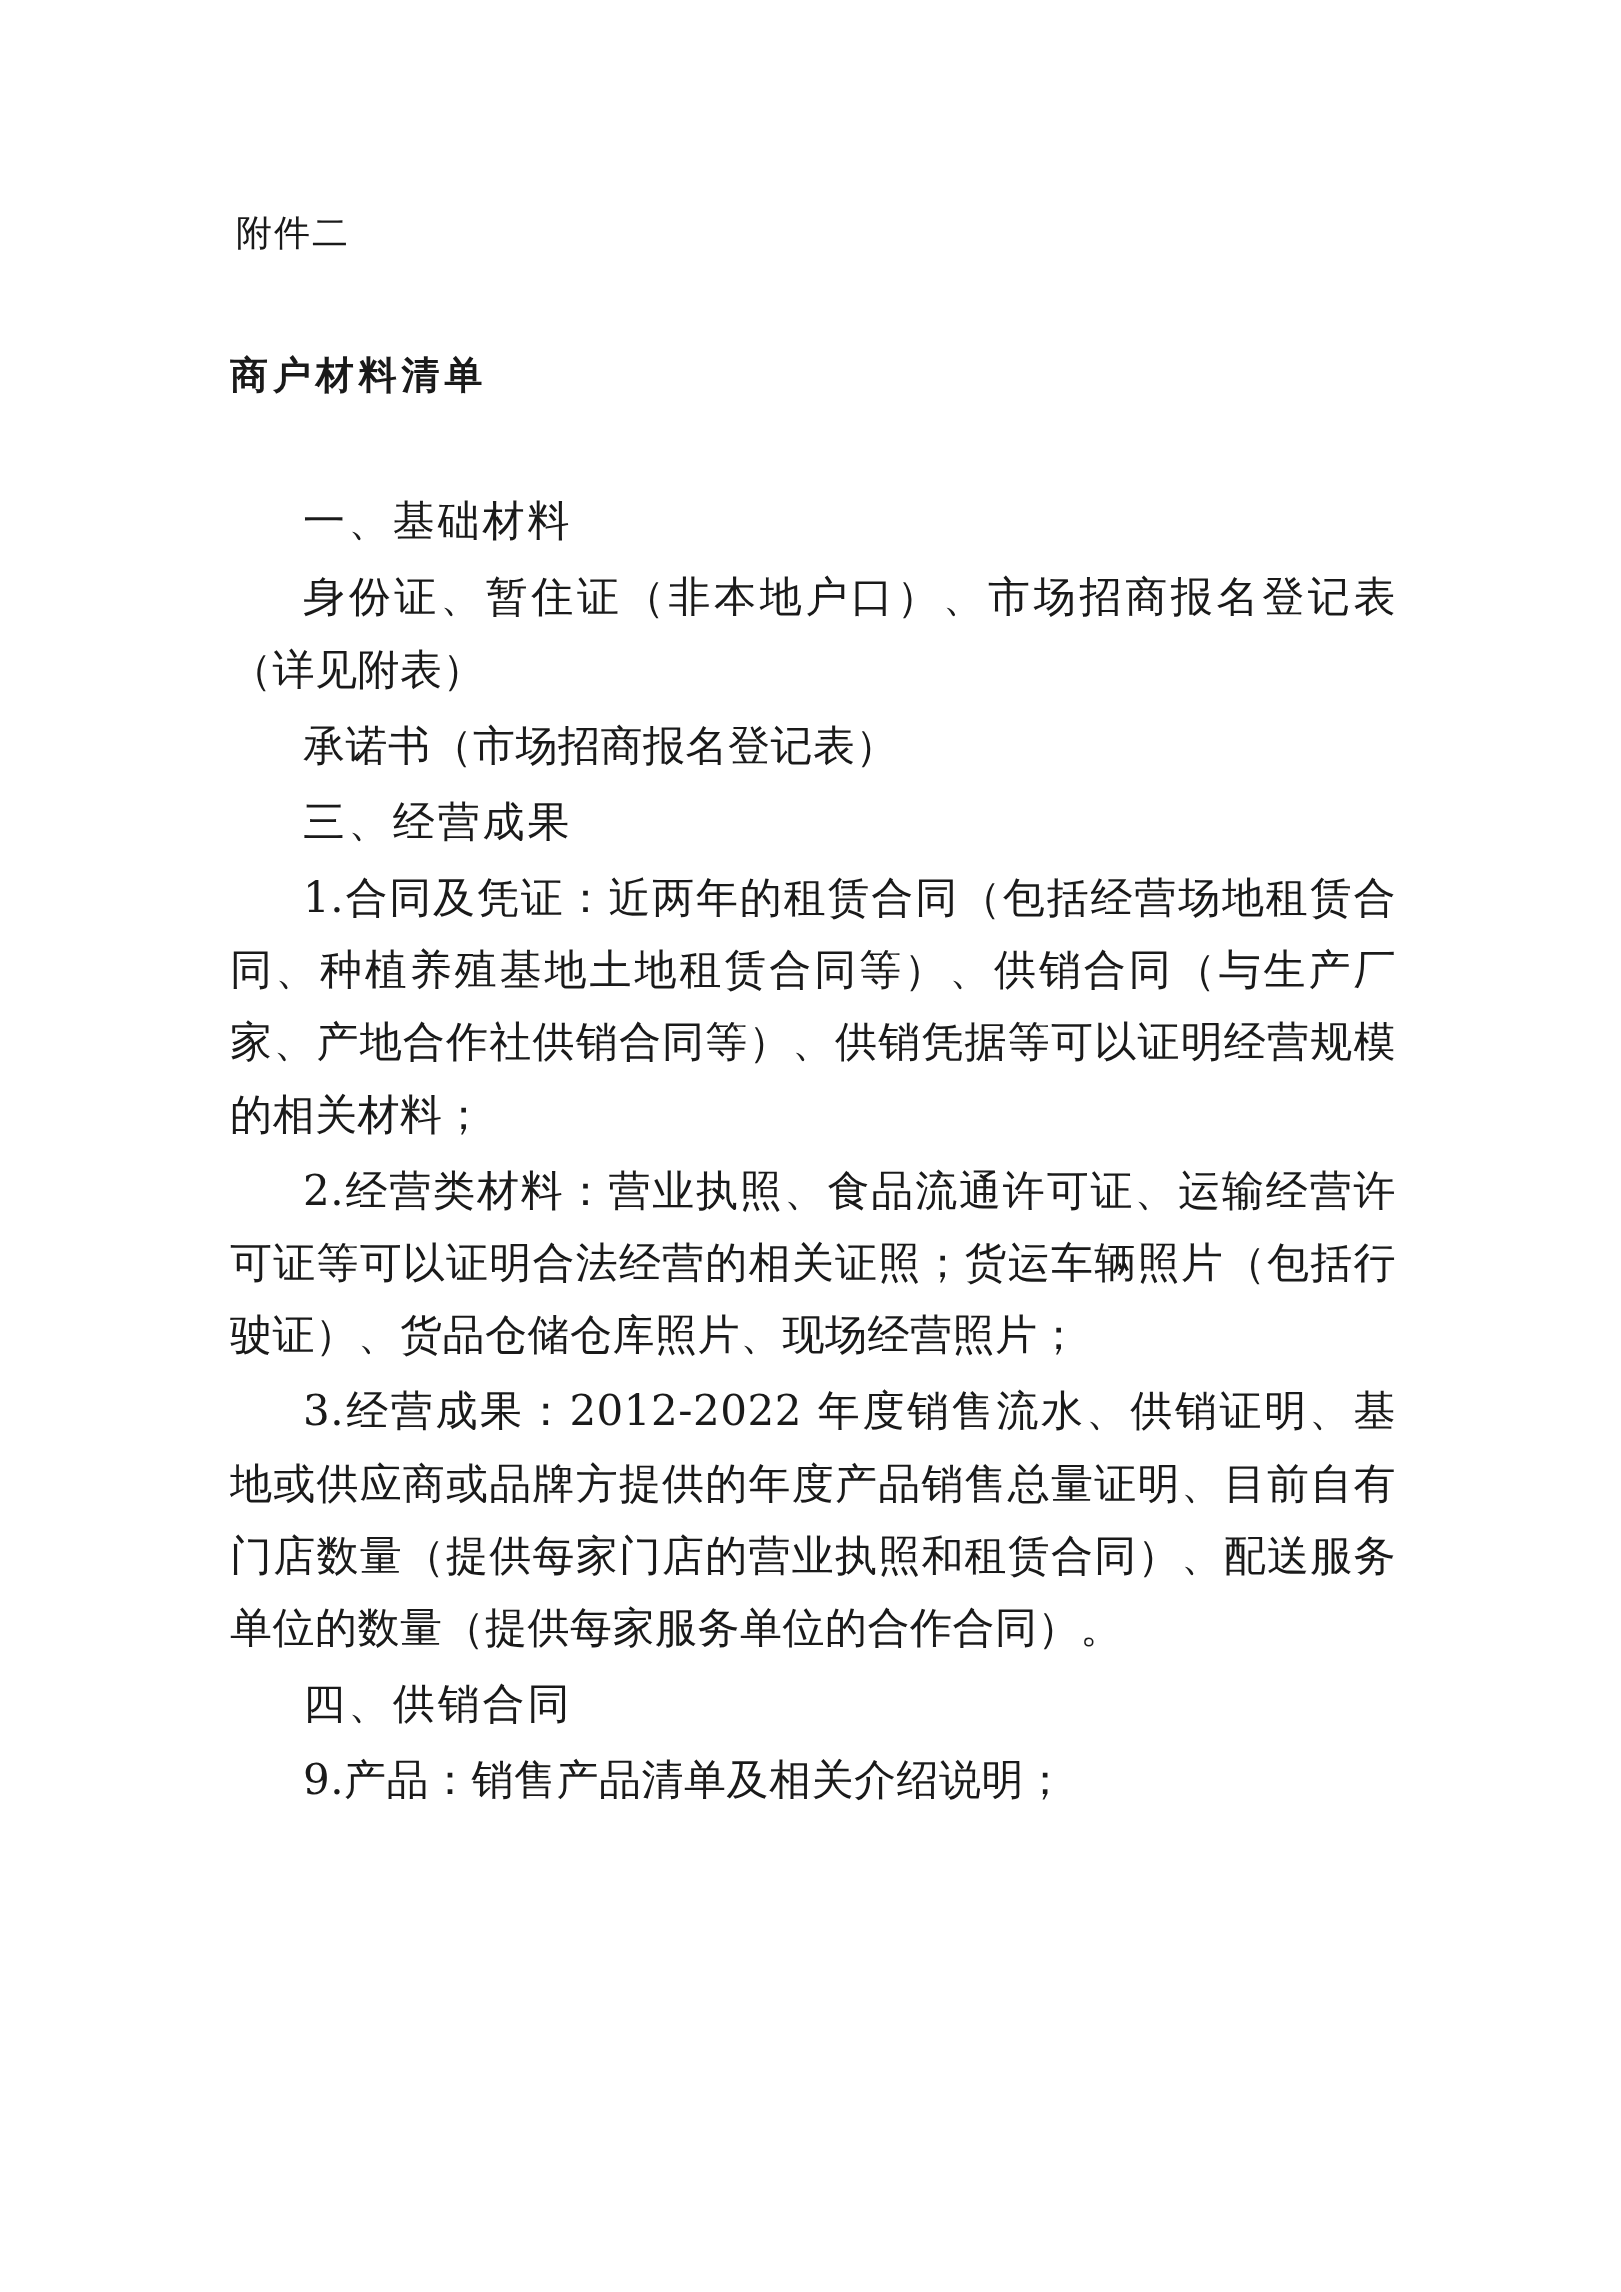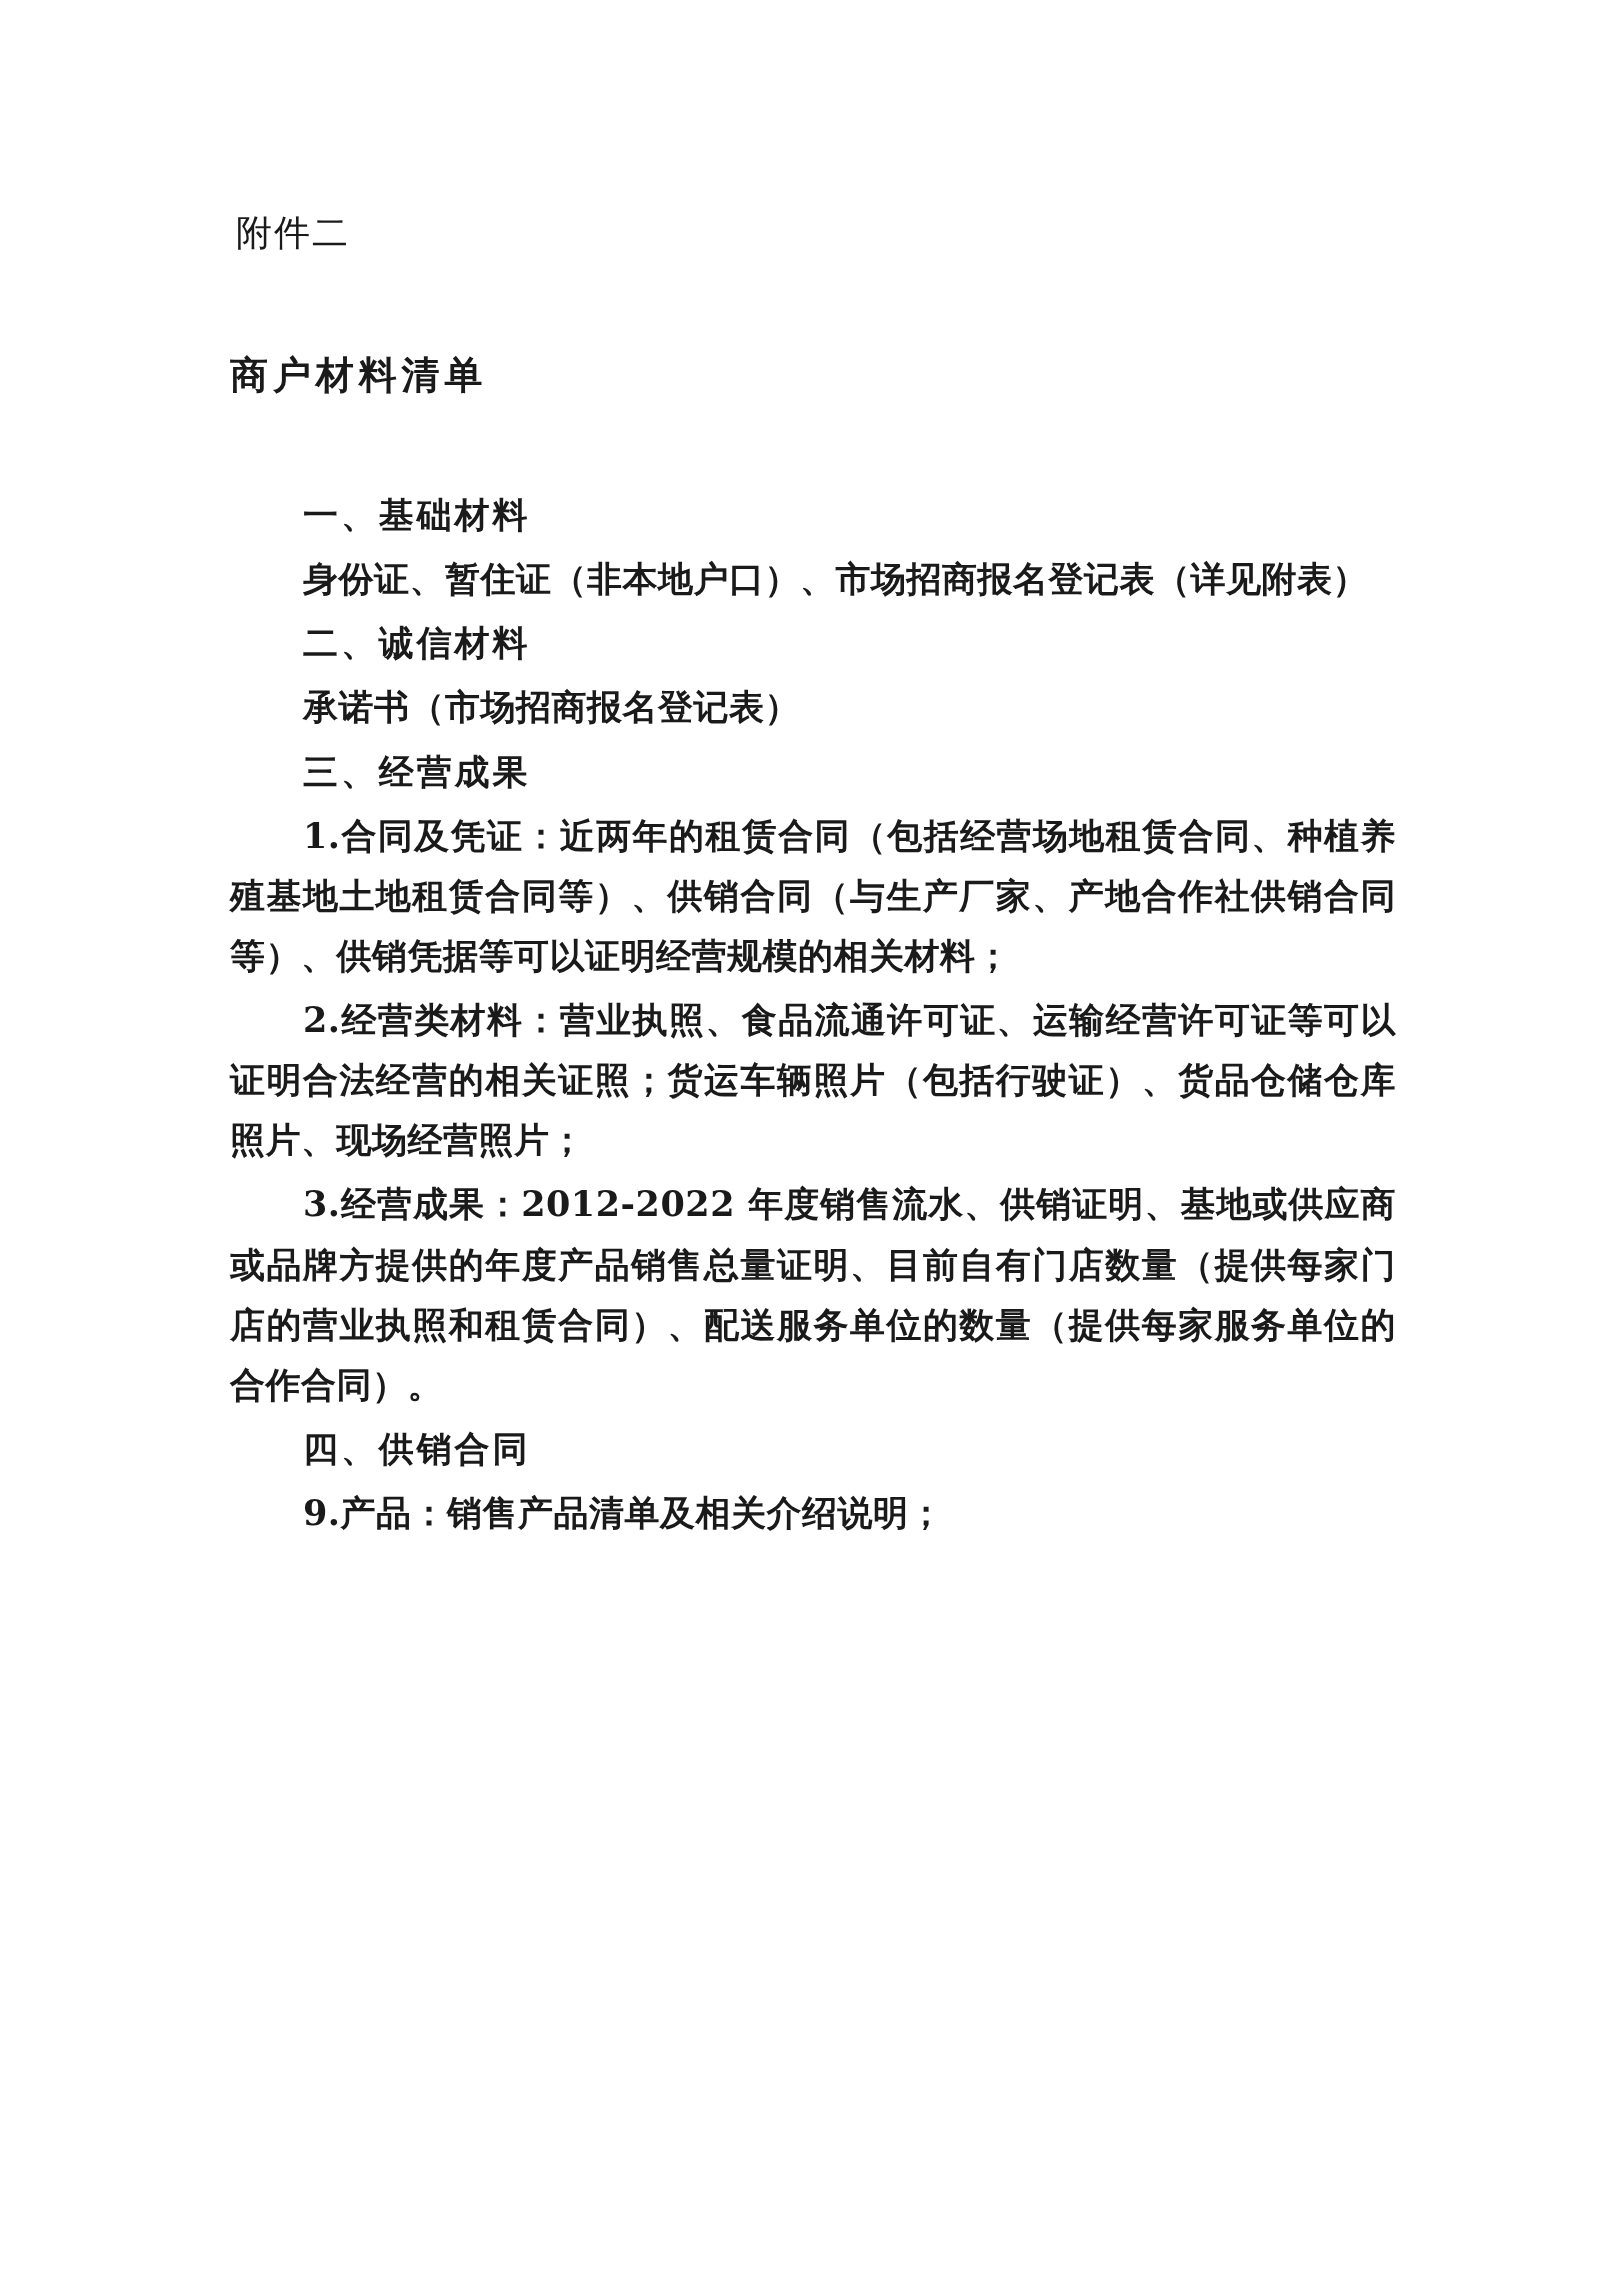--- a/index.html
+++ b/index.html
@@ -37,27 +37,26 @@
     margin-top: 96px;
     margin-bottom: 0;
     padding-right: 19.6px;
   }
 
   .body-block {
     margin-top: 84px;
   }
 
   p.para {
-    font-size: 35px;
+    font-size: 42px;
     line-height: 1.72;
     margin: 0 0 3.9px 0;
     text-align: justify;
     text-justify: inter-ideograph;
     letter-spacing: 0.5px;
-    font-weight: bold;
   }
 
   p.indent {
     text-indent: 73px;
   }
 
   p.section-head {
     text-indent: 73px;
     letter-spacing: 2.9px;
   }
@@ -74,21 +73,20 @@
   <div class="attachment-label"><span>附件二</span></div>
 
   <h1 class="doc-title">商户材料清单</h1>
 
   <div class="body-block">
 
     <p class="para section-head">一、基础材料</p>
 
     <p class="para indent">身份证、暂住证（非本地户口）、市场招商报名登记表（详见附表）</p>
 
-    <p class="para section-head">二、诚信材料</p>
 
     <p class="para indent">承诺书（市场招商报名登记表）</p>
 
     <p class="para section-head">三、经营成果</p>
 
     <p class="para hang">1.合同及凭证：近两年的租赁合同（包括经营场地租赁合同、种植养殖基地土地租赁合同等）、供销合同（与生产厂家、产地合作社供销合同等）、供销凭据等可以证明经营规模的相关材料；</p>
 
     <p class="para hang">2.经营类材料：营业执照、食品流通许可证、运输经营许可证等可以证明合法经营的相关证照；货运车辆照片（包括行驶证）、货品仓储仓库照片、现场经营照片；</p>
 
     <p class="para hang">3.经营成果：2012-2022 年度销售流水、供销证明、基地或供应商或品牌方提供的年度产品销售总量证明、目前自有门店数量（提供每家门店的营业执照和租赁合同）、配送服务单位的数量（提供每家服务单位的合作合同）。</p>

